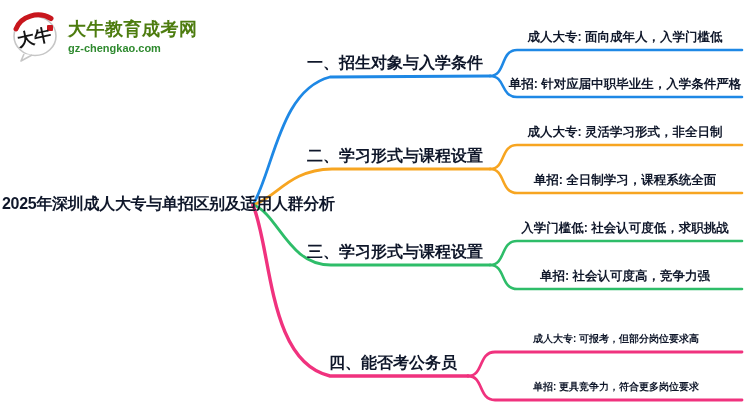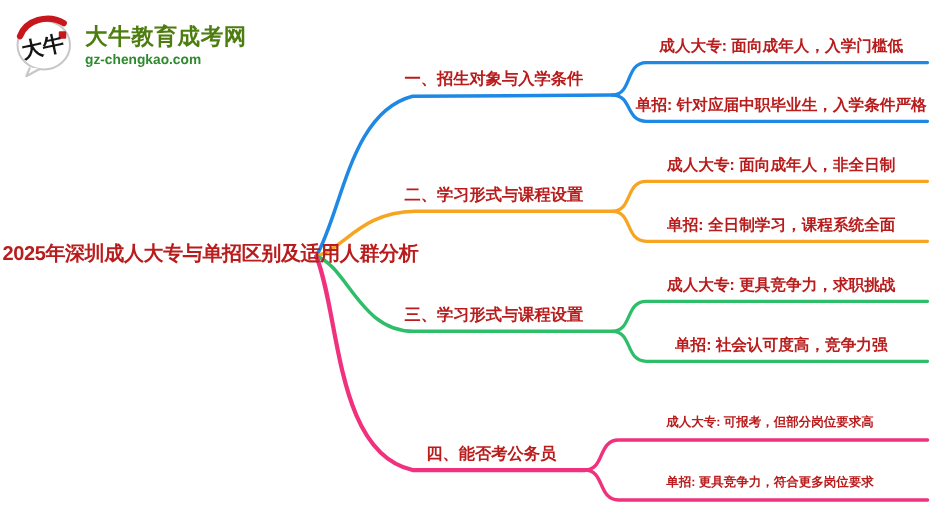--- a/index.html
+++ b/index.html
@@ -1,25 +1,25 @@
 <!DOCTYPE html>
 <html><head>
 <meta charset="utf-8">
 <style>
   html,body{margin:0;padding:0;background:#fff;}
   .stage{
     position:relative;width:750px;height:410px;background:#ffffff;overflow:hidden;
     font-family:"Liberation Sans","DejaVu Sans",sans-serif;
   }
   .node{
-    position:absolute;font-weight:bold;color:#b91c1c;text-align:center;
+    position:absolute;font-weight:bold;color:#0f172a;text-align:center;
     white-space:nowrap;line-height:16px;
   }
   .root-node{left:2px;top:196px;width:246px;font-size:16px;letter-spacing:-0.3px;}
-  .b-label{width:190px;font-size:13px;}
+  .b-label{width:190px;font-size:16px;}
   .b1{left:300px;top:55px;} .b2{left:300px;top:148px;}
   .b3{left:300px;top:244px;} .b4{left:318px;top:355px;width:150px;}
   .leaf{left:506px;width:238px;font-size:12.5px;}
   .l1a{top:29px;} .l1b{top:76px;} .l2a{top:124px;} .l2b{top:172px;}
   .l3a{top:220px;} .l3b{top:268px;}
   .leaf4{left:488px;width:256px;font-size:10px;}
   .l4a{top:331px;} .l4b{top:379px;}
   svg.map{position:absolute;left:0;top:0;}
   .logo{position:absolute;left:10px;top:12px;display:flex;align-items:center;gap:6px;}
   .logo-text{display:flex;flex-direction:column;line-height:1.1;}
@@ -66,20 +66,20 @@
 
   <div class="node root-node">2025年深圳成人大专与单招区别及适用人群分析</div>
 
   <div class="node b-label b1">一、招生对象与入学条件</div>
   <div class="node b-label b2">二、学习形式与课程设置</div>
   <div class="node b-label b3">三、学习形式与课程设置</div>
   <div class="node b-label b4">四、能否考公务员</div>
 
   <div class="node leaf l1a">成人大专: 面向成年人，入学门槛低</div>
   <div class="node leaf l1b">单招: 针对应届中职毕业生，入学条件严格</div>
-  <div class="node leaf l2a">成人大专: 面向成年人，非全日制</div>
+  <div class="node leaf l2a">成人大专: 灵活学习形式，非全日制</div>
   <div class="node leaf l2b">单招: 全日制学习，课程系统全面</div>
-  <div class="node leaf l3a">成人大专: 更具竞争力，求职挑战</div>
+  <div class="node leaf l3a">入学门槛低: 社会认可度低，求职挑战</div>
   <div class="node leaf l3b">单招: 社会认可度高，竞争力强</div>
   <div class="node leaf4 node l4a">成人大专: 可报考，但部分岗位要求高</div>
   <div class="node leaf4 node l4b">单招: 更具竞争力，符合更多岗位要求</div>
 
 </div>
 
 </body></html>

